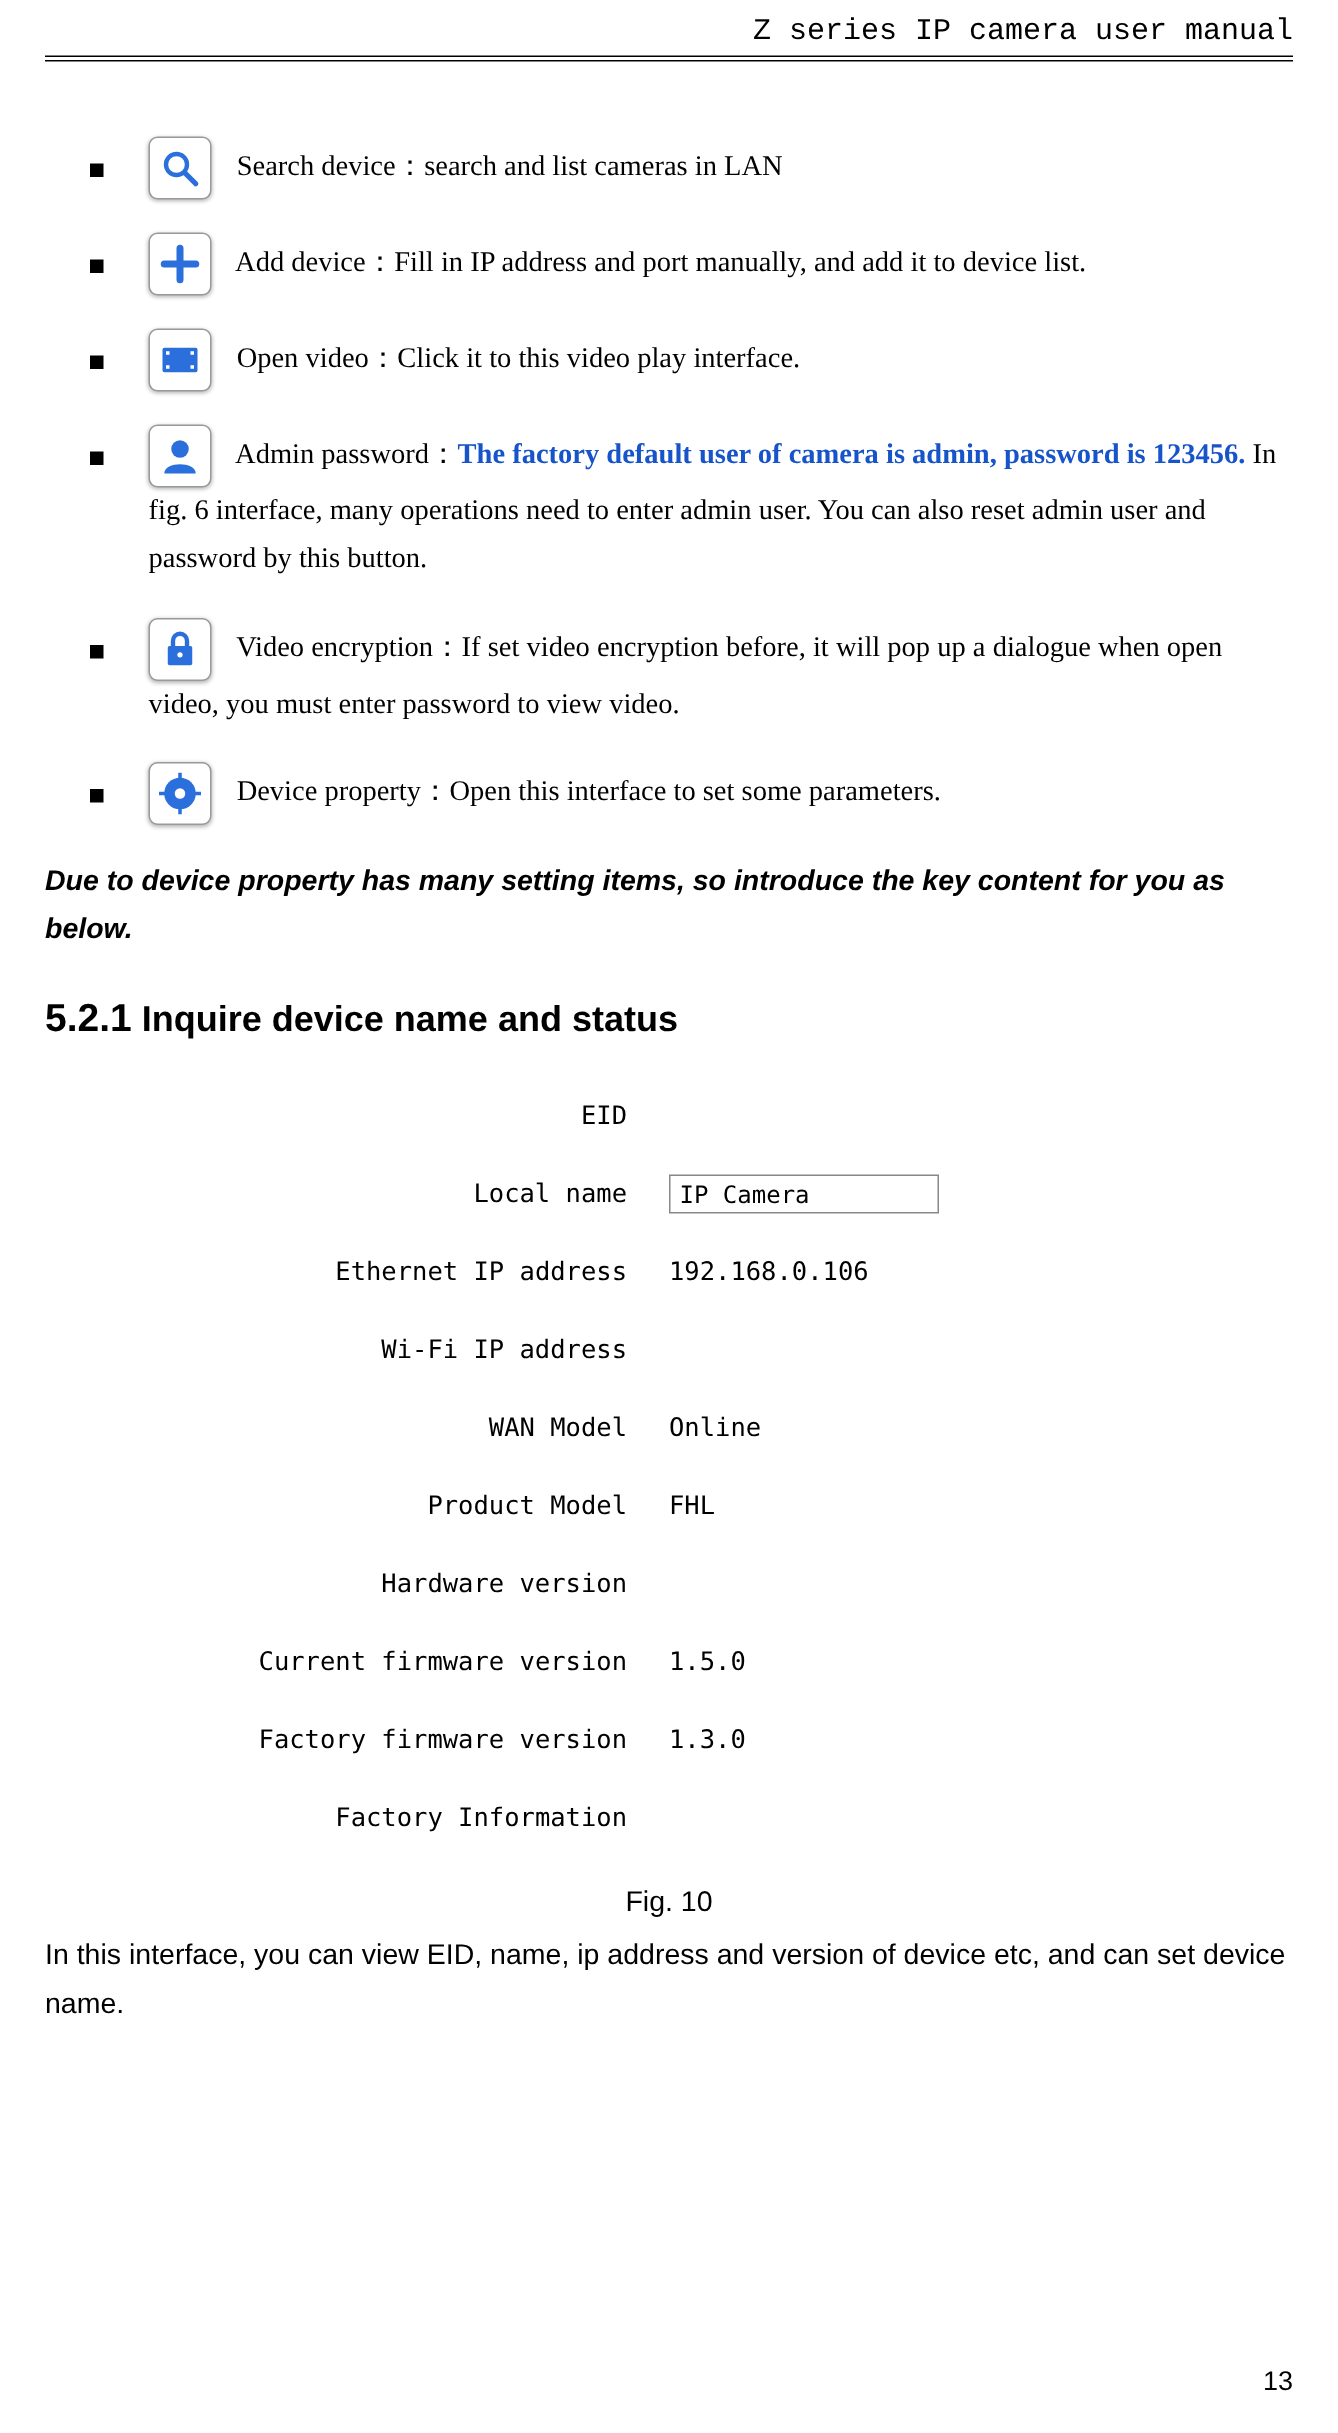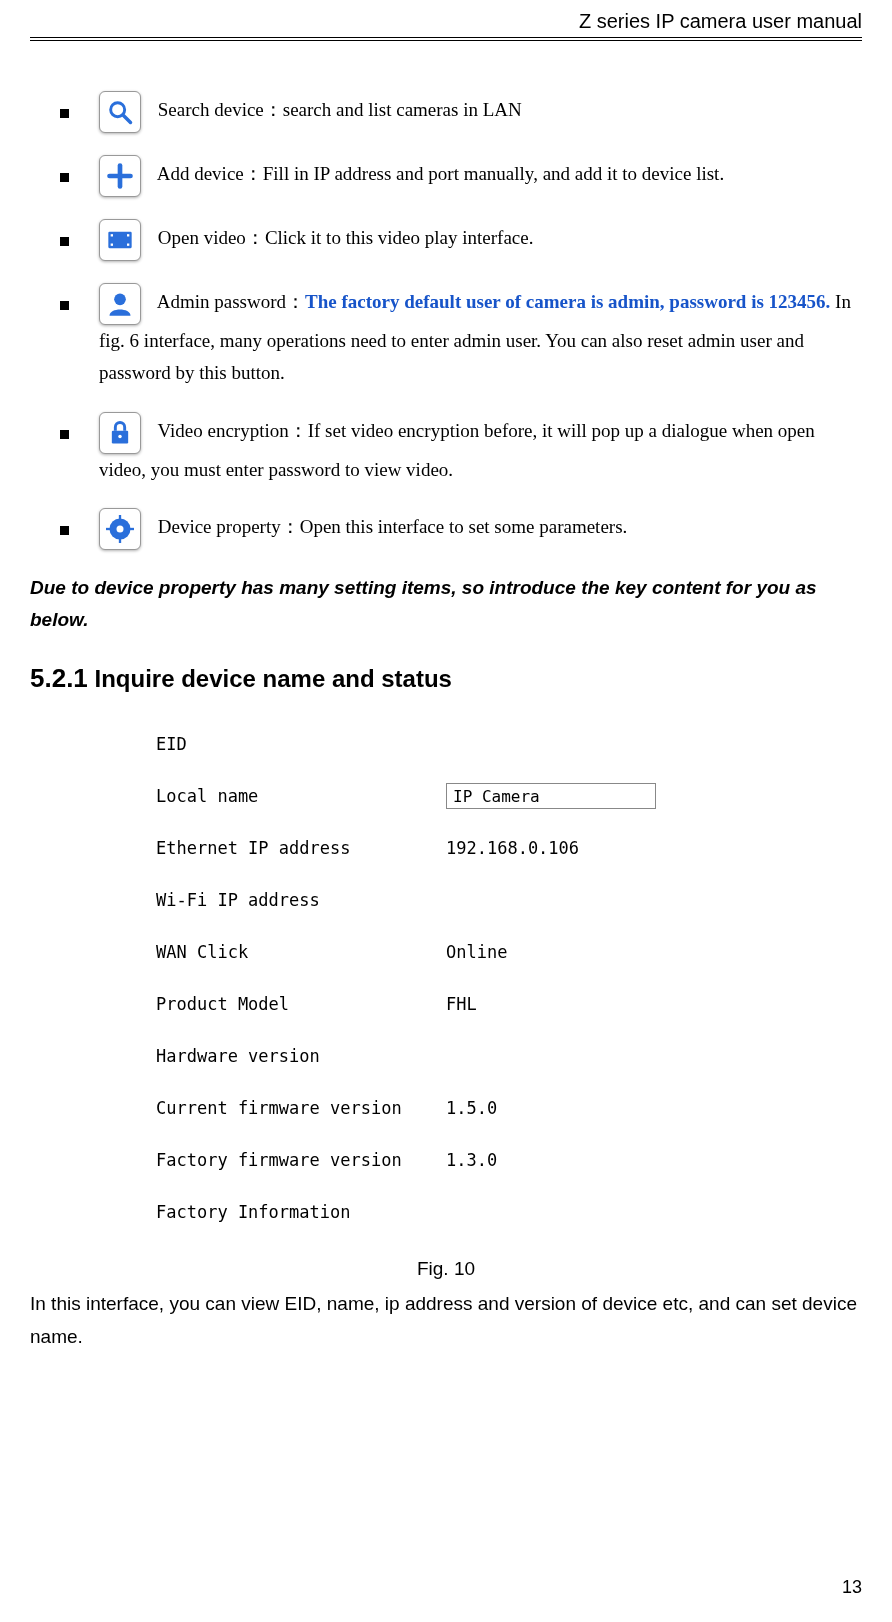--- a/index.html
+++ b/index.html
@@ -9,21 +9,21 @@
       background: #fff;
       font-family: Arial, "Helvetica Neue", sans-serif;
       color: #000;
       position: relative;
     }
     .page {
       padding: 10px 30px 30px 30px;
     }
     .header {
       text-align: right;
-      font-family: Liberation Sans, sans-serif;
+      font-family: Liberation Mono, monospace;
       font-size: 20px;
       padding-bottom: 4px;
       border-bottom: 1px solid #000;
       margin-bottom: 2px;
     }
     .header-underline {
       border-bottom: 1px solid #000;
       margin-bottom: 50px;
     }
     .bullet-list {
@@ -90,29 +90,29 @@
       font-family: "SimSun", "NSimSun", monospace;
       font-size: 17px;
     }
     .device-row {
       display: flex;
       align-items: center;
       height: 52px;
     }
     .device-label {
       width: 290px;
-      text-align: left;
+      text-align: right;
       padding-right: 28px;
     }
     .device-value {
       flex: 1;
       text-align: left;
     }
     .device-input {
-      width: 210px;
+      width: 180px;
       height: 26px;
       border: 1px solid #888;
       padding: 2px 6px;
       font-family: "SimSun", "NSimSun", monospace;
       font-size: 16px;
     }
     .figure-caption {
       text-align: center;
       font-size: 19px;
       margin-bottom: 8px;
@@ -252,21 +252,21 @@
     </div>
     <div class="device-row">
       <div class="device-label">Ethernet IP address</div>
       <div class="device-value">192.168.0.106</div>
     </div>
     <div class="device-row">
       <div class="device-label">Wi-Fi IP address</div>
       <div class="device-value"></div>
     </div>
     <div class="device-row">
-      <div class="device-label">WAN Click</div>
+      <div class="device-label">WAN Model</div>
       <div class="device-value">Online</div>
     </div>
     <div class="device-row">
       <div class="device-label">Product Model</div>
       <div class="device-value">FHL</div>
     </div>
     <div class="device-row">
       <div class="device-label">Hardware version</div>
       <div class="device-value"></div>
     </div>

